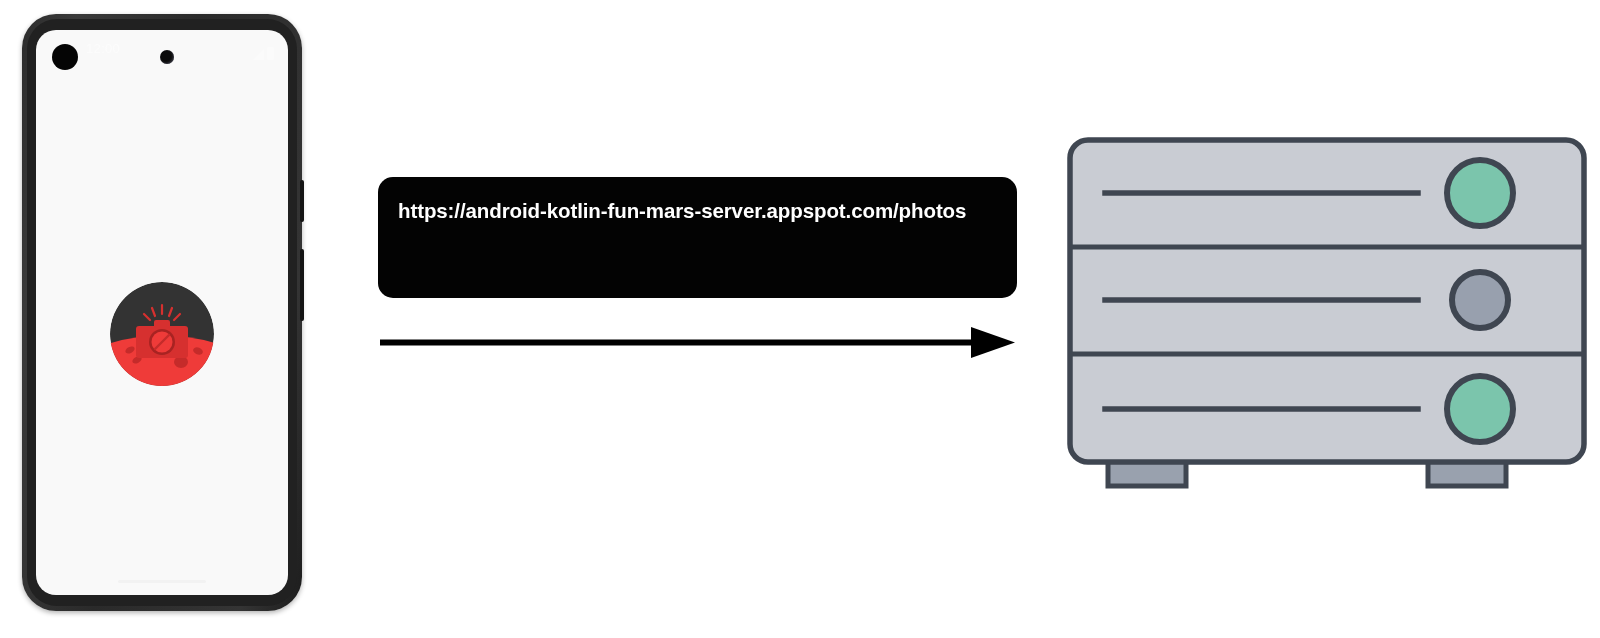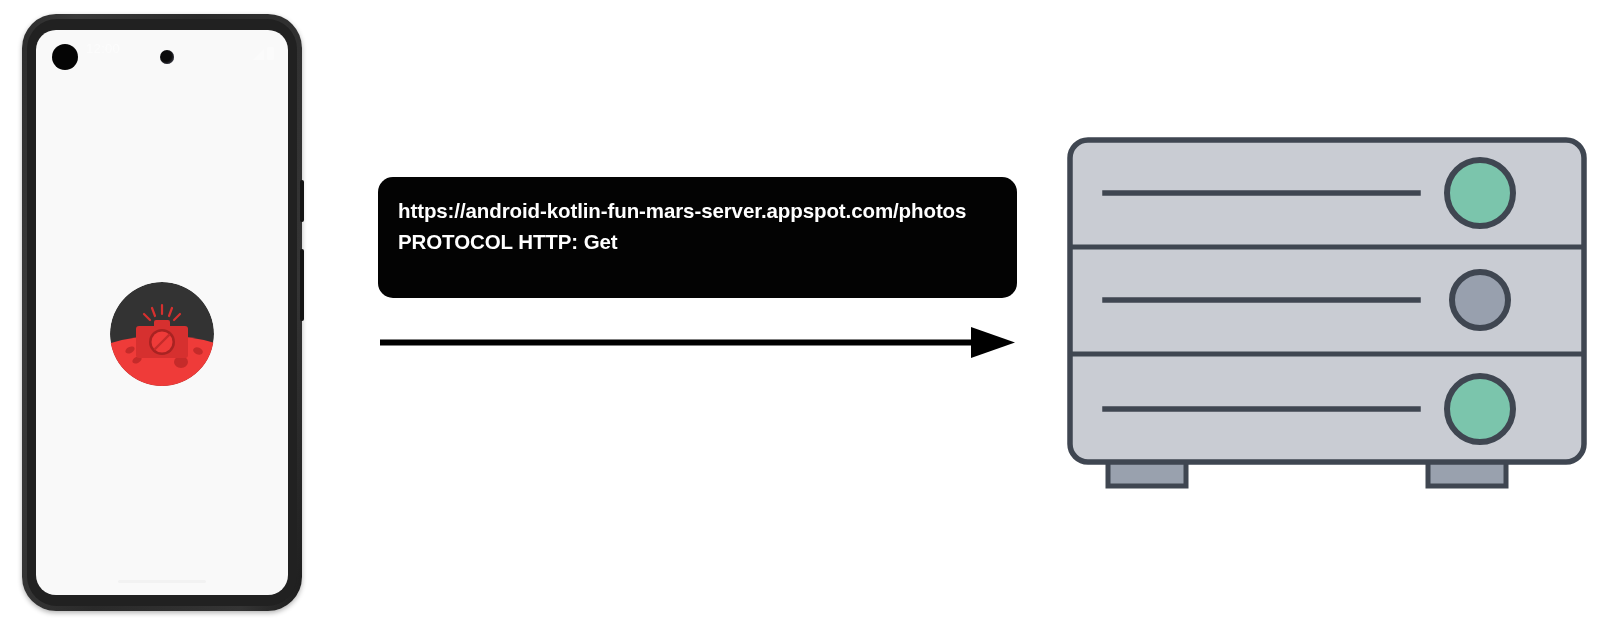--- a/index.html
+++ b/index.html
@@ -231,21 +231,20 @@
         </g>
       </g>
     </svg>
 
     <div class="home-indicator"></div>
   </div>
 </div>
 
 <div id="request-box">
   <div class="req-line req-url"><span>https://android-kotlin-fun-mars-server.appspot.c</span><span>om/photos</span></div>
-  <div class="req-line">PROTOCOL HTTP: Get</div>
 </div>
 
 <svg id="request-arrow" viewBox="0 0 645 42">
   <line x1="5" y1="20.5" x2="608" y2="20.5" stroke="#000000" stroke-width="6"></line>
   <polygon points="596,5 640,20.5 596,36" fill="#000000"></polygon>
 </svg>
 
 <svg id="server-illustration" viewBox="0 0 530 372">
 
   <g>

